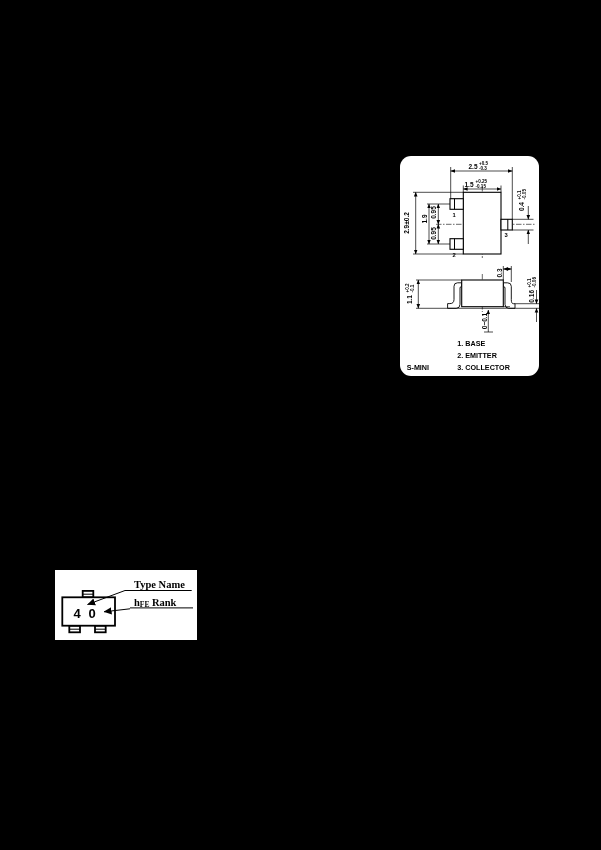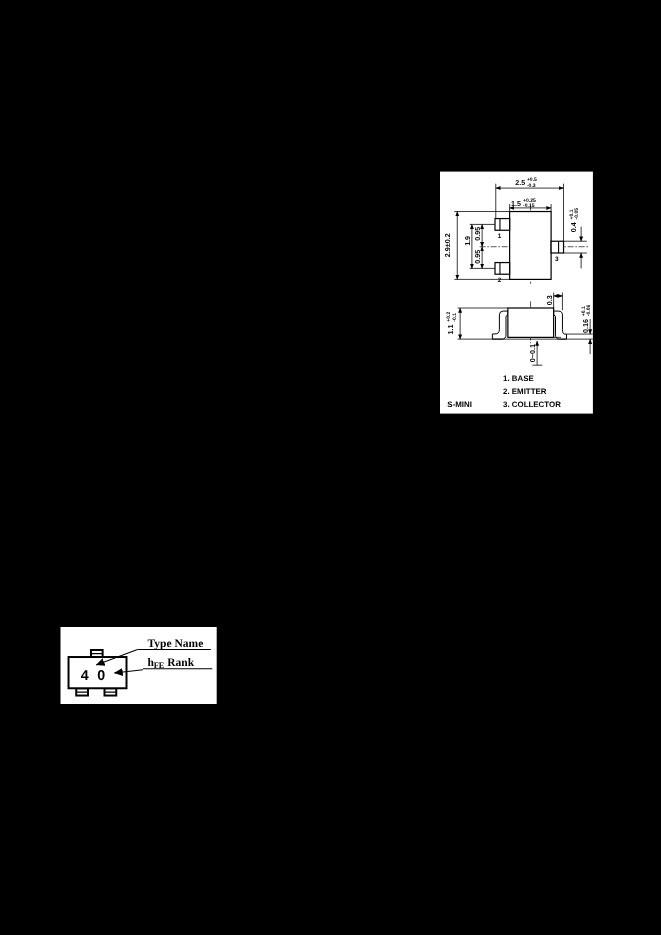--- a/index.html
+++ b/index.html
@@ -1,19 +1,19 @@
 <!DOCTYPE html>
 <html><head>
 <meta charset="utf-8">
 <style>
   html,body{margin:0;padding:0;background:#000;}
   #page{position:relative;width:601px;height:850px;background:#000;overflow:hidden;
         font-family:"Liberation Sans",sans-serif;}
   .panel{position:absolute;background:#fff;}
-  #outline-box{left:400px;top:156px;width:139px;height:220px;}
+  #outline-box{left:400px;top:156px;width:139px;height:220px;border-radius:11px;}
   #marking-box{left:55px;top:570px;width:142px;height:70px;}
   svg{display:block;}
   svg text{fill:#000;}
   .dm{font:bold 6.5px "Liberation Sans",sans-serif;}   
   .dt{font:bold 4.6px "Liberation Sans",sans-serif;}   
   .pn{font:bold 5.8px "Liberation Sans",sans-serif;}   
   .lg{font:bold 7.2px "Liberation Sans",sans-serif;}   
   .mk{font:bold 13px "Liberation Sans",sans-serif;}    
   .sr{font:bold 10.5px "Liberation Serif",serif;}      
   .srs{font:bold 7.5px "Liberation Serif",serif;}      

